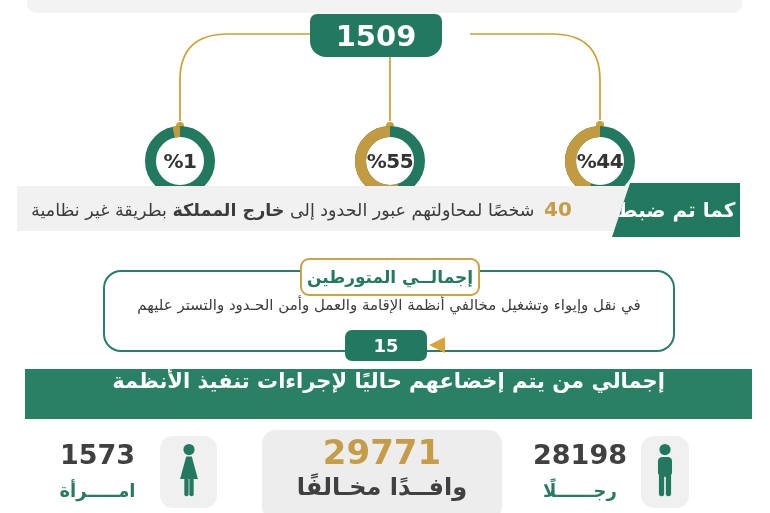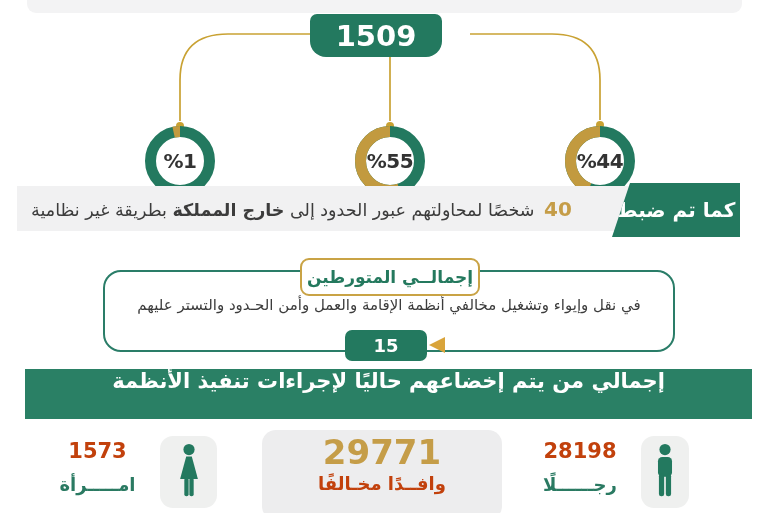--- a/index.html
+++ b/index.html
@@ -81,22 +81,22 @@
     display:flex;align-items:flex-start;justify-content:center;
     color:#fff;font-weight:bold;font-size:21px;direction:rtl;
   }
 
   
   .center-panel{
     left:262px;top:430px;width:240px;height:90px;background:#ededee;border-radius:14px;
     text-align:center;padding-top:5px;box-sizing:border-box;
   }
   .big-value{color:#C59D48;font-weight:bold;font-size:34px;direction:ltr;line-height:1.05;}
-  .big-label{color:#c2410c;font-weight:bold;font-size:18px;direction:rtl;margin-top:2px;}
-  .side-value{color:#c2410c;font-weight:bold;font-size:21px;direction:ltr;line-height:1.0;}
+  .big-label{color:#404040;font-weight:bold;font-size:24px;direction:rtl;margin-top:2px;}
+  .side-value{color:#404040;font-weight:bold;font-size:27px;direction:ltr;line-height:1.0;}
   .side-label{color:#2a7a62;font-weight:bold;font-size:18px;direction:rtl;margin-top:12px;}
   .stat-men{left:520px;top:441px;width:120px;text-align:center;}
   .stat-women{left:45px;top:441px;width:105px;text-align:center;}
   .icon-tile{
     background:#eff0ef;border-radius:13px;display:flex;align-items:center;justify-content:center;
   }
   .tile-man{left:641px;top:436px;width:48px;height:72px;}
   .tile-woman{left:160px;top:436px;width:57px;height:72px;}
 </style>
 </head>

